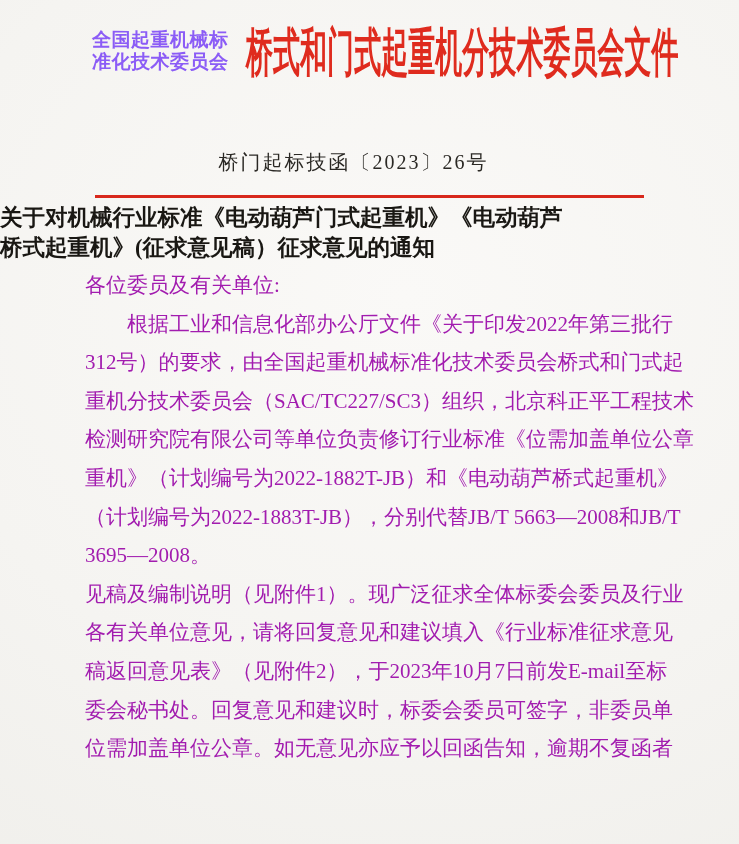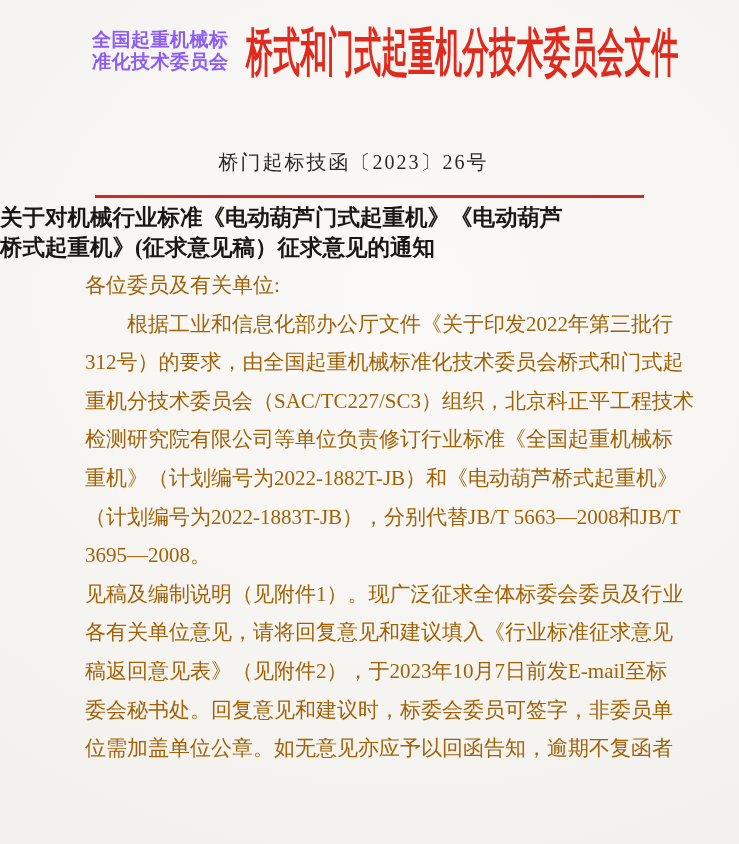--- a/index.html
+++ b/index.html
@@ -81,21 +81,21 @@
     color: #191713;
   }
   
   .body-text {
     position: absolute;
     top: 266px;
     left: 85px;
     width: 585px;
     font-size: 21px;
     line-height: 38.6px;
-    color: #a16207;
+    color: #a21caf;
   }
   .body-line {
     white-space: nowrap;
     height: 38.6px;
   }
   .indent {
     text-indent: 42px;
   }
 </style>
 </head>
@@ -118,21 +118,21 @@
   <div>关于对机械行业标准《电动葫芦门式起重机》《电动葫芦</div>
   <div>桥式起重机》(征求意见稿）征求意见的通知</div>
 </div>
 
 <div class="body-text">
   <div class="body-line">各位委员及有关单位:</div>
 
   <div class="body-line indent">根据工业和信息化部办公厅文件《关于印发2022年第三批行</div>
   <div class="body-line">312号）的要求，由全国起重机械标准化技术委员会桥式和门式起</div>
   <div class="body-line">重机分技术委员会（SAC/TC227/SC3）组织，北京科正平工程技术</div>
-  <div class="body-line">检测研究院有限公司等单位负责修订行业标准《全国起重机械标</div>
+  <div class="body-line">检测研究院有限公司等单位负责修订行业标准《位需加盖单位公章</div>
   <div class="body-line">重机》（计划编号为2022-1882T-JB）和《电动葫芦桥式起重机》</div>
   <div class="body-line">（计划编号为2022-1883T-JB），分别代替JB/T 5663—2008和JB/T</div>
   <div class="body-line">3695—2008。</div>
 
   <div class="body-line">见稿及编制说明（见附件1）。现广泛征求全体标委会委员及行业</div>
   <div class="body-line">各有关单位意见，请将回复意见和建议填入《行业标准征求意见</div>
   <div class="body-line">稿返回意见表》（见附件2），于2023年10月7日前发E-mail至标</div>
   <div class="body-line">委会秘书处。回复意见和建议时，标委会委员可签字，非委员单</div>
   <div class="body-line">位需加盖单位公章。如无意见亦应予以回函告知，逾期不复函者</div>
 </div>

